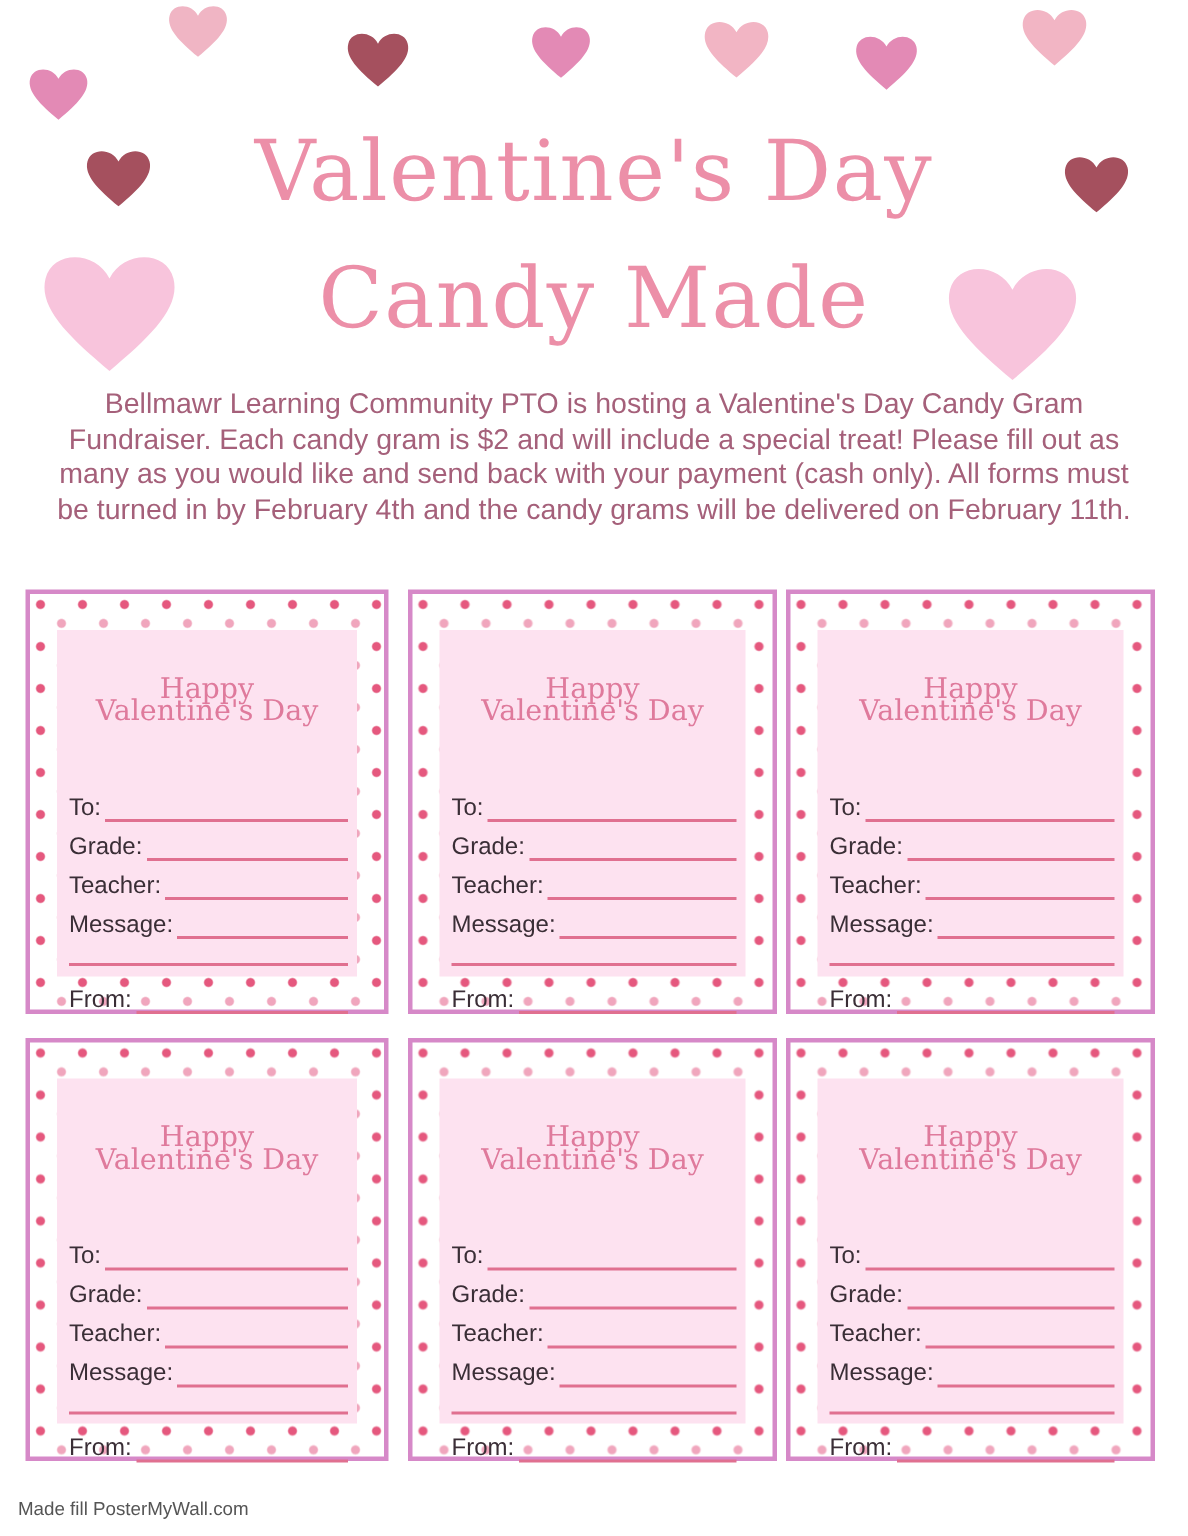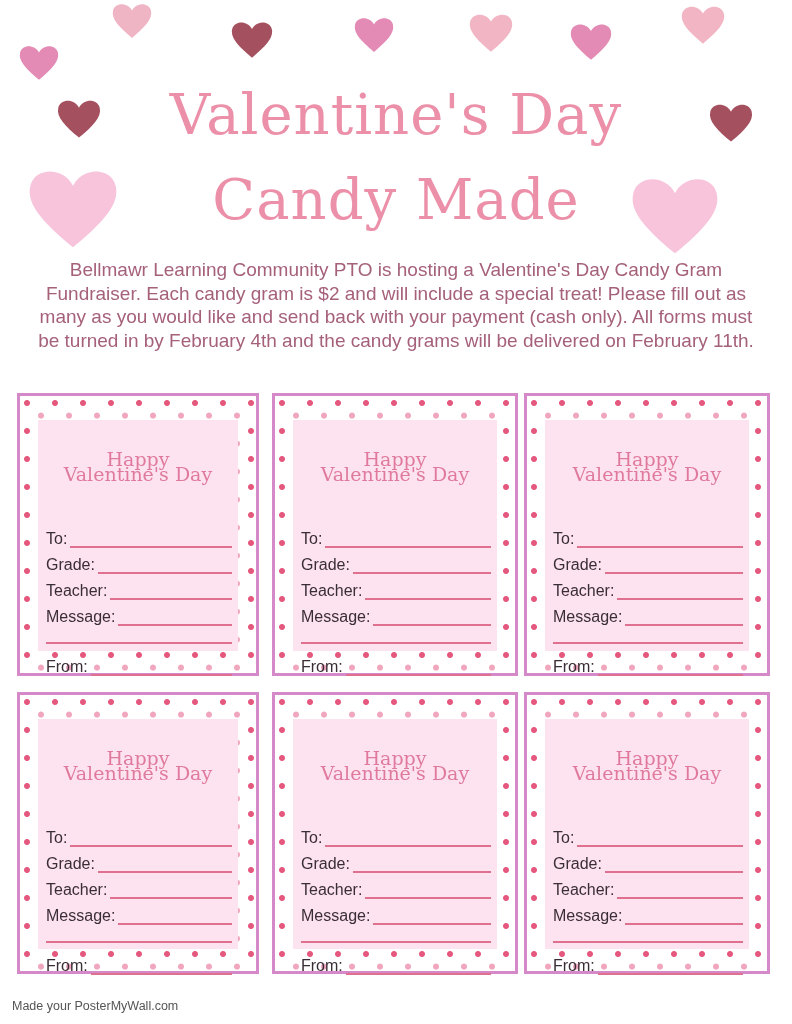--- a/index.html
+++ b/index.html
@@ -226,13 +226,13 @@
         </div>
         <div class="blank" style="top:222px"></div>
         <div class="field" style="top:238px">
           <span>From:</span>
           <span class="ln"></span>
         </div>
       </div>
     </div>
   </div>
 
-<div class="footer">Made your PosterMyWall.com</div>
+<div class="footer">Made fill PosterMyWall.com</div>
 
 </body></html>

